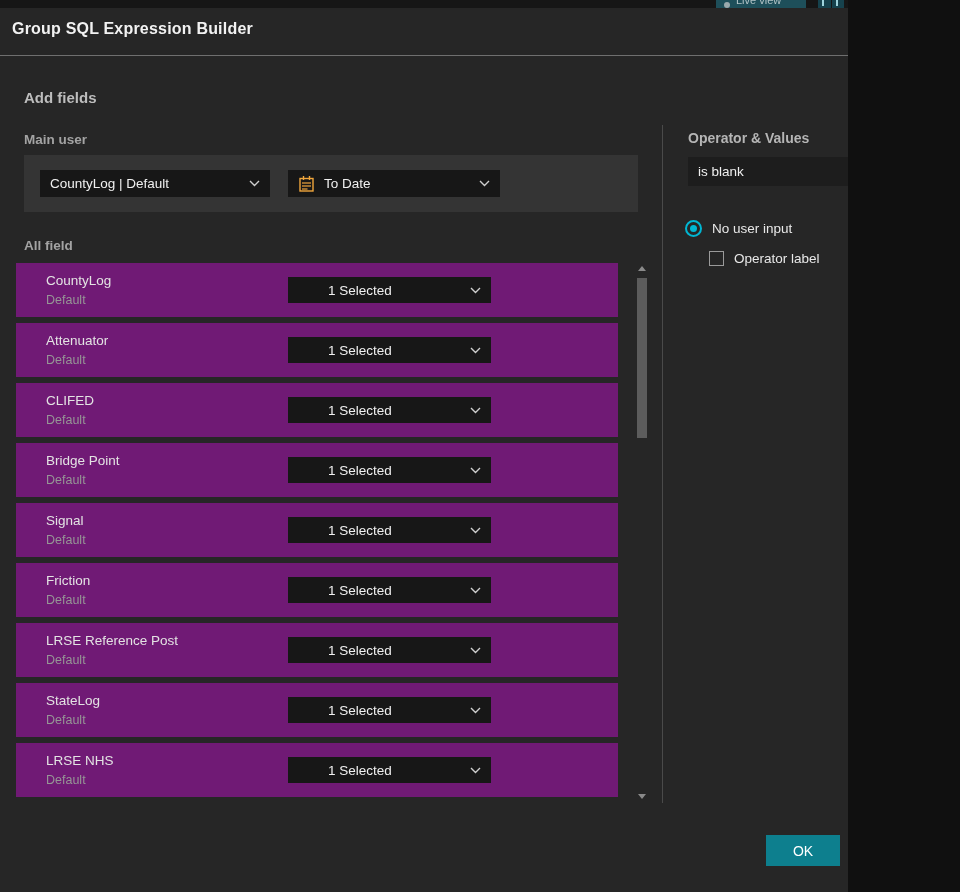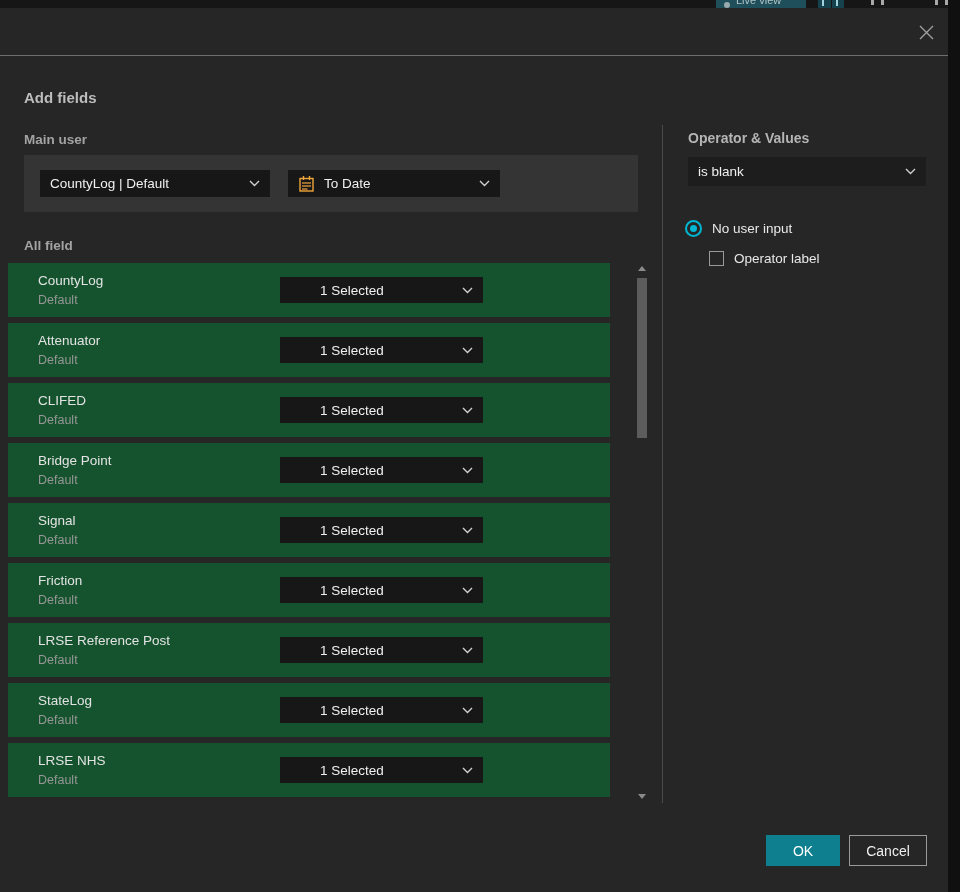--- a/index.html
+++ b/index.html
@@ -1,19 +1,19 @@
 <!DOCTYPE html>
 <html style="--teal: #0d7f8e; --cyan: #00b7d3; --amber: #f0a63c;"><head>
 <meta charset="utf-8">
 <style>
   * { margin:0; padding:0; box-sizing:border-box; }
   html,body { background:#101010; }
   body { font-family:"Liberation Sans", sans-serif; }
   .screen {
-    position:relative; width:948px; height:892px; overflow:hidden;
+    position:relative; width:848px; height:892px; overflow:hidden;
     background:#161616;
   }
 
   
   .top-strip { position:absolute; left:0; top:0; width:960px; height:8px; background:#161616; overflow:hidden; }
   .live-view-btn { position:absolute; left:716px; top:0; width:90px; height:8px; background:#1e4f5a; overflow:hidden; }
   .live-view-dot { position:absolute; left:8px; top:2px; width:6px; height:6px; border-radius:50%; background:#9aa9ad; }
   .live-view-text { position:absolute; left:20px; top:-6px; font-size:11px; color:#b3c4c7; white-space:nowrap; }
   .teal-sq { position:absolute; top:0; height:8px; background:#16424d; }
   .teal-tick { position:absolute; top:0; width:2px; height:6px; background:#9fd4dd; }
@@ -37,21 +37,21 @@
     display:flex; align-items:center; padding:0 10px; cursor:pointer;
   }
   .select .sel-label { flex:1; white-space:nowrap; overflow:hidden; }
   .select .chev { flex:0 0 auto; margin-left:6px; display:flex; }
   .sel-main-1 { left:16px; top:15px; width:230px; height:27px; }
   .sel-main-2 { left:264px; top:15px; width:212px; height:27px; }
   .cal-icon { margin-right:9px; display:flex; }
 
   
   .fields-list { position:absolute; left:0; top:0; }
-  .field-row { position:absolute; left:8px; width:602px; height:54px; background:#14532d; }
+  .field-row { position:absolute; left:16px; width:602px; height:54px; background:#701a75; }
   .row-name { position:absolute; left:30px; top:10px; font-size:13.5px; color:#e3e3e3; }
   .row-sub { position:absolute; left:30px; top:30px; font-size:12.5px; color:#969696; }
   .row-select { left:272px; top:14px; width:203px; height:26px;padding-left:40px; }
 
   
   .scrollbar-up { position:absolute; left:638px; top:258px; width:0; height:0;
     border-left:4px solid transparent; border-right:4px solid transparent; border-bottom:5px solid #8a8a8a; }
   .scrollbar-thumb { position:absolute; left:637px; top:270px; width:10px; height:160px; background:#5c5c5c; }
   .scrollbar-down { position:absolute; left:638px; top:786px; width:0; height:0;
     border-left:4px solid transparent; border-right:4px solid transparent; border-top:5px solid #8a8a8a; }
@@ -102,20 +102,21 @@
   <div class="right-strip">
     <div class="rs-block" style="top:66px;height:14px;background:#15616f;"></div>
     <div class="rs-block" style="top:167px;height:16px;background:#15616f;"></div>
     <div class="rs-block" style="top:30px;height:26px;background:#171717;"></div>
     <div class="rs-block" style="top:120px;height:36px;background:#171717;"></div>
     <div class="rs-block" style="top:230px;height:540px;background:#191919;"></div>
   </div>
 
   <div class="dialog">
 
+    <div class="dialog-title">Group SQL Expression Builder</div>
     <div class="close-btn">
       <svg width="17" height="17" viewBox="0 0 17 17">
           <path d="M2 2 L15 15 M15 2 L2 15" stroke="#9e9e9e" stroke-width="1.4" fill="none"></path>
         </svg>
     </div>
     <div class="title-divider"></div>
 
     <div class="h-add-fields">Add fields</div>
 
     <div class="h-sub" style="left:24px;top:124px;">Main user</div>

